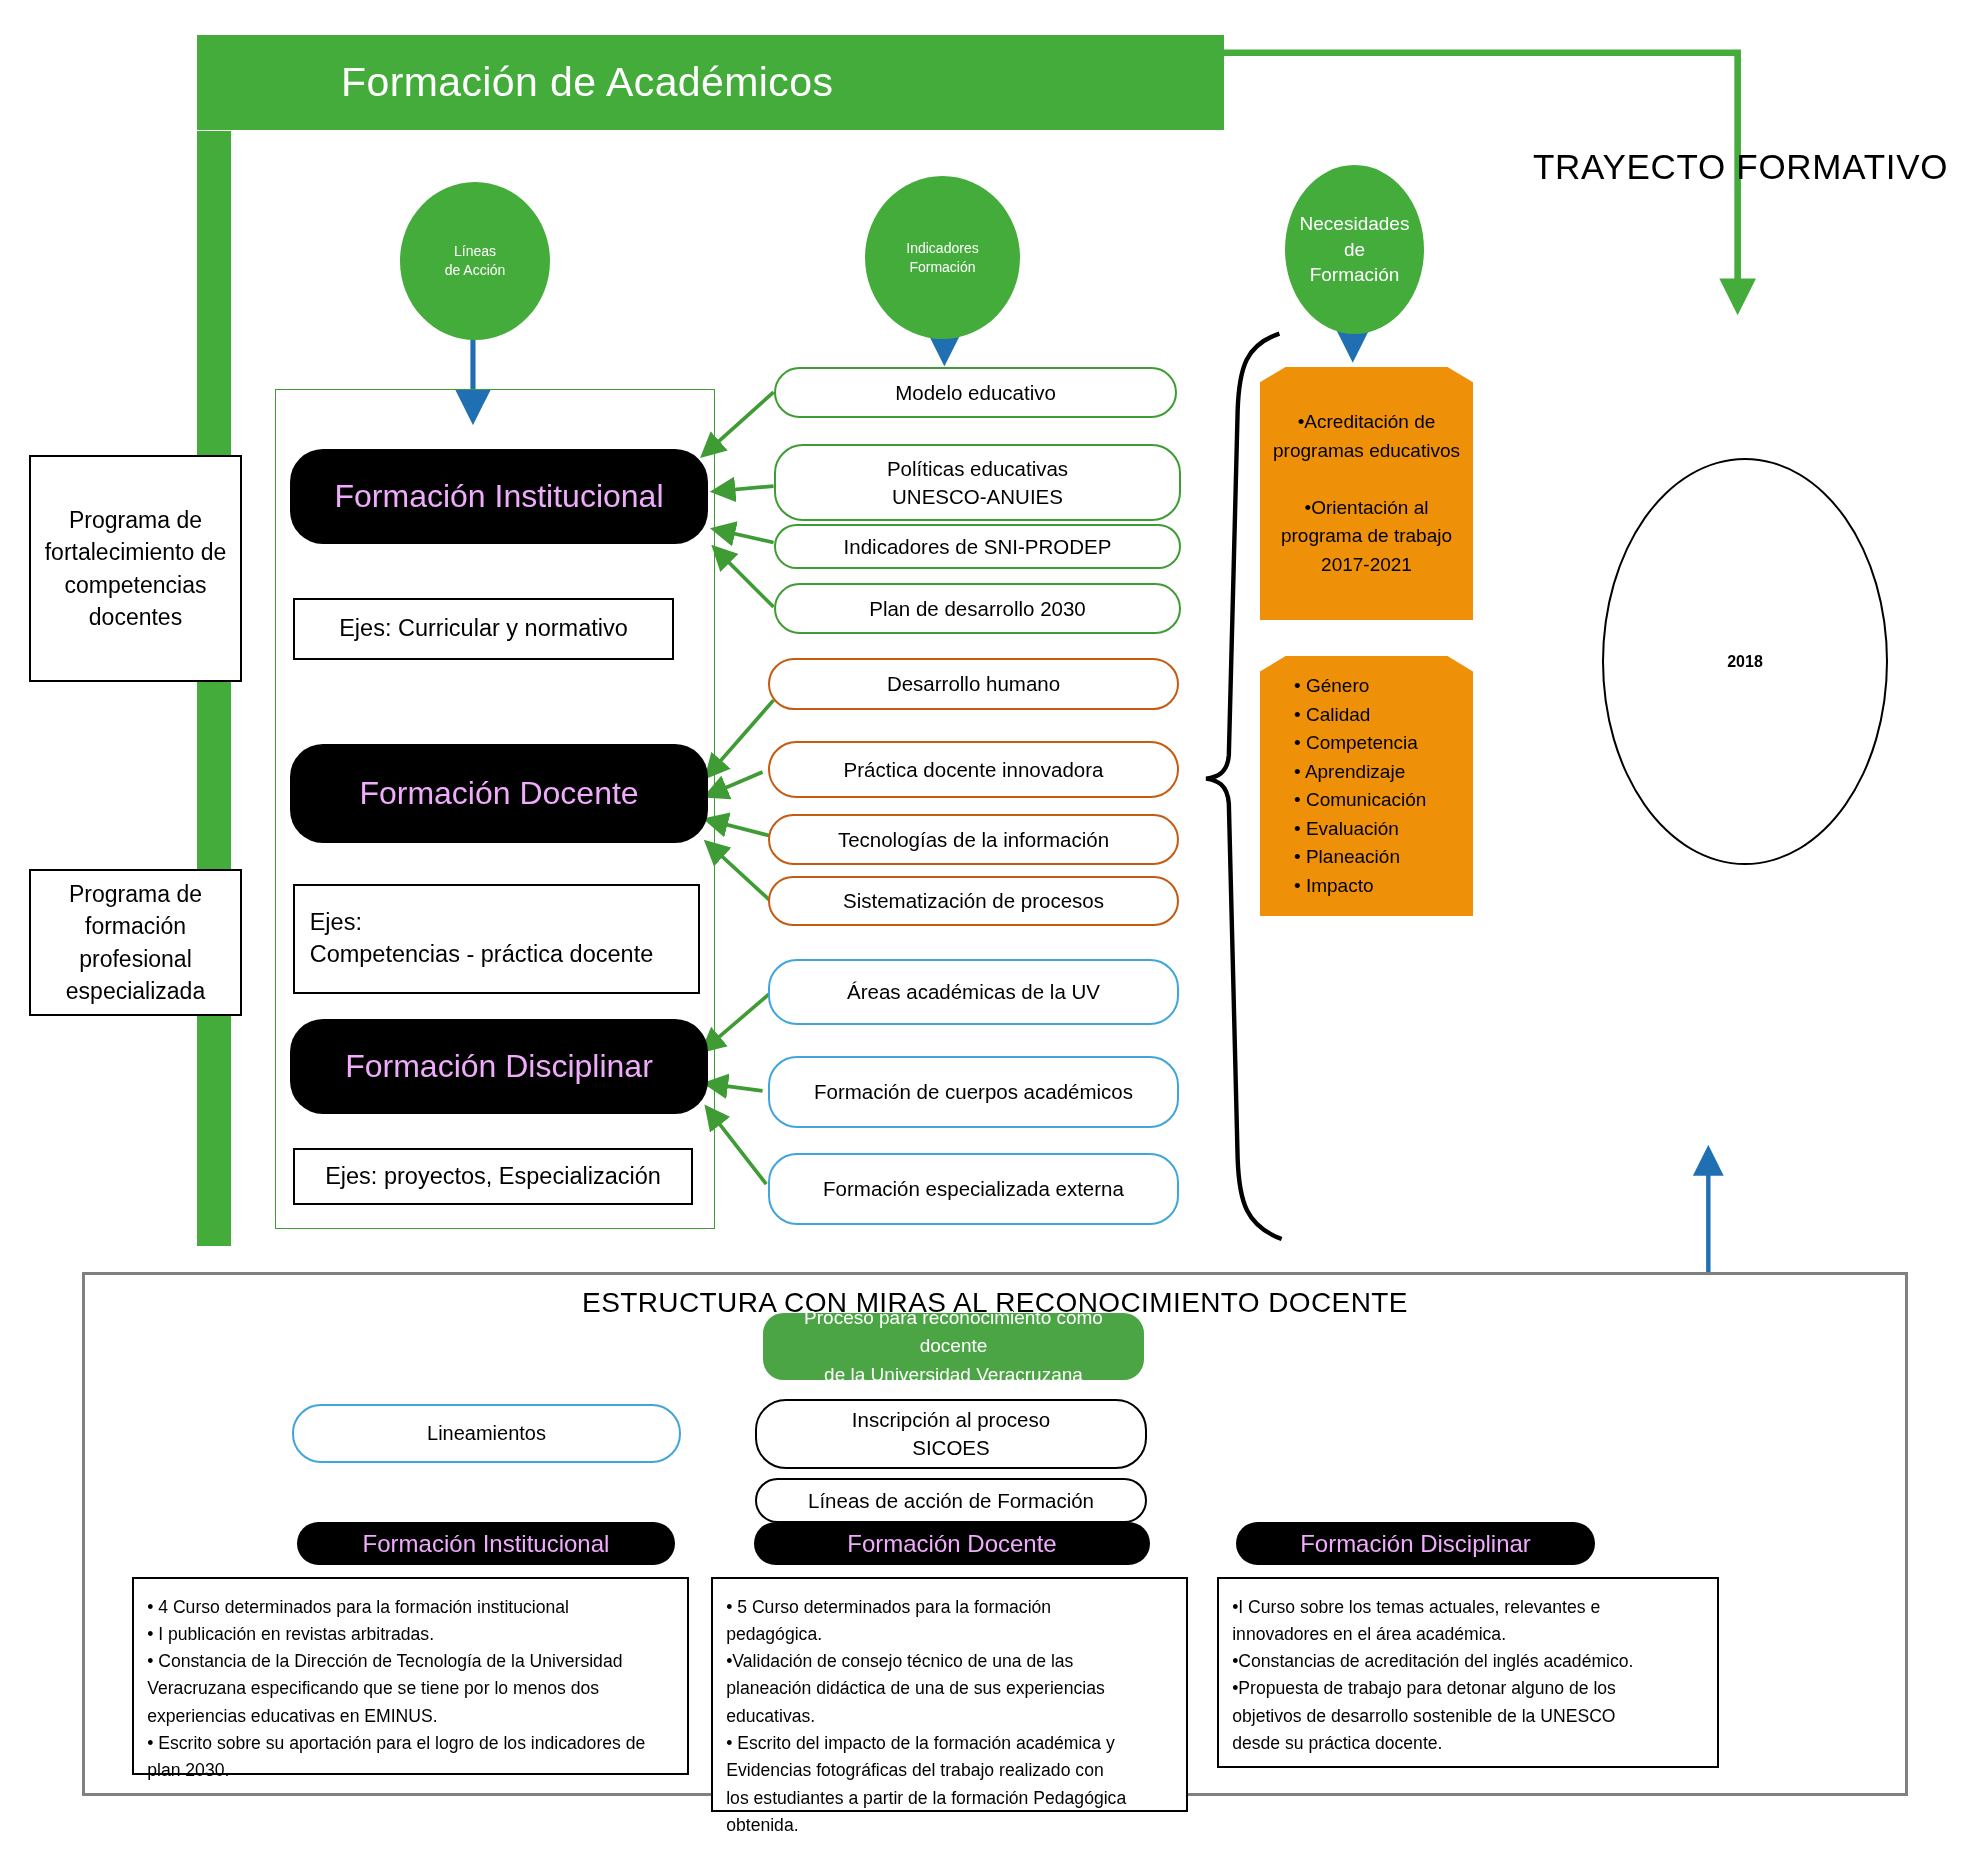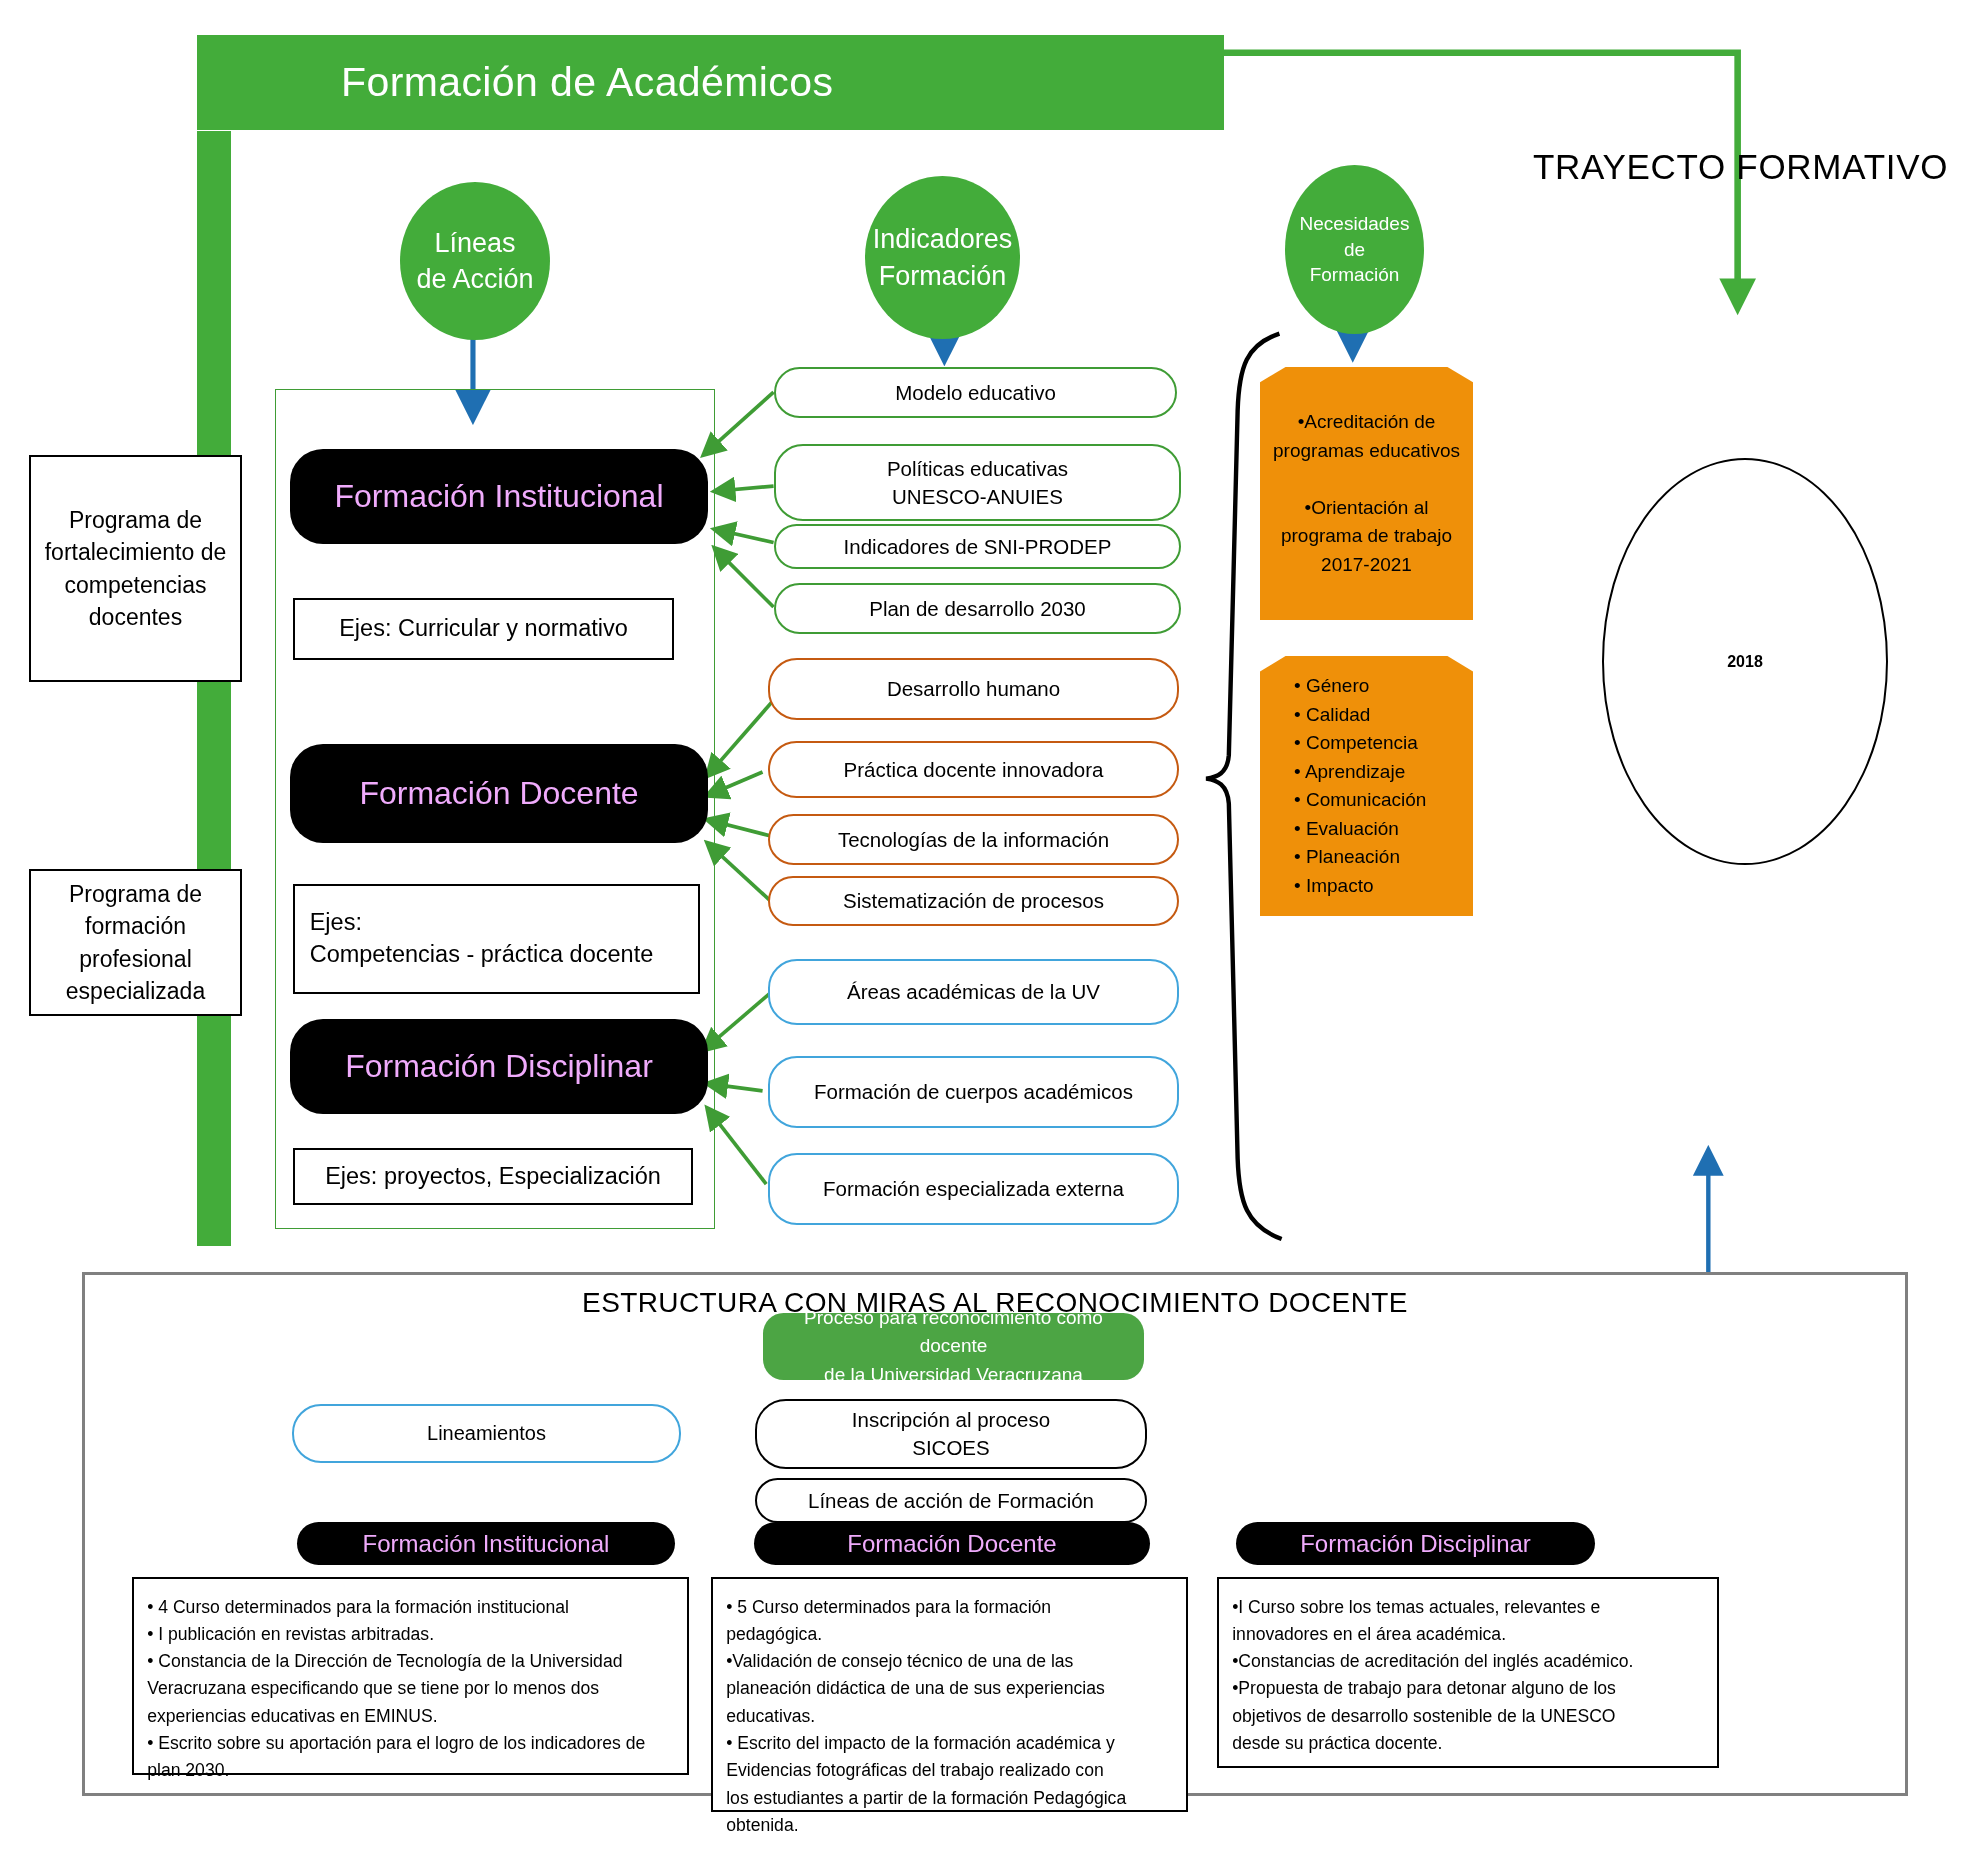--- a/index.html
+++ b/index.html
@@ -11,21 +11,21 @@
 
   
   .banner{background:#43AC3A;color:#fff;display:flex;align-items:center;padding-left:23px;}
   .banner-title{font-size:41px;padding-left:121px;font-weight:400;letter-spacing:0.4px;}
 
   
   .green-bar{background:#43AC3A;}
 
   
   .ellipse{background:#43AC3A;border-radius:50%;color:#fff;display:flex;align-items:center;
-           justify-content:center;text-align:center;line-height:1.35;font-size:27px;}
+           justify-content:center;text-align:center;line-height:1.35;font-size:14px;}
 
   
   .trayecto{font-size:35px;letter-spacing:0.7px;white-space:nowrap;}
 
   
   .wbox{border:2.2px solid #000;background:#fff;display:flex;align-items:center;
         justify-content:center;text-align:center;font-size:23px;line-height:1.4;padding:4.4px;}
 
   
   .pill{background:#000;color:#f0abfc;border-radius:33px;display:flex;align-items:center;
@@ -179,21 +179,21 @@
     <div>
       <div>Políticas educativas</div>
       <div>UNESCO-ANUIES</div>
     </div>
   </div>
 
   <div class="abs cap green" style="left:774px;top:524px;width:407px;height:45px;">Indicadores de SNI-PRODEP</div>
 
   <div class="abs cap green" style="left:774px;top:583px;width:407px;height:51px;">Plan de desarrollo 2030</div>
 
-  <div class="abs cap orange" style="left:768px;top:658px;width:411px;height:62px;">Desarrollo humano</div>
+  <div class="abs cap orange" style="left:768px;top:658px;width:411px;height:52px;">Desarrollo humano</div>
   <div class="abs cap orange" style="left:768px;top:741px;width:411px;height:57px;">Práctica docente innovadora</div>
   <div class="abs cap orange" style="left:768px;top:814px;width:411px;height:51px;">Tecnologías de la información</div>
   <div class="abs cap orange" style="left:768px;top:876px;width:411px;height:50px;">Sistematización de procesos</div>
 
   <div class="abs cap blue" style="left:768px;top:959px;width:411px;height:66px;">Áreas académicas de la UV</div>
   <div class="abs cap blue" style="left:768px;top:1056px;width:411px;height:72px;">Formación de cuerpos académicos</div>
   <div class="abs cap blue" style="left:768px;top:1153px;width:411px;height:72px;">Formación especializada externa</div>
 
   <div class="abs tag" style="left:1260px;top:367px;width:213px;height:253px;">
     <div class="inner">

